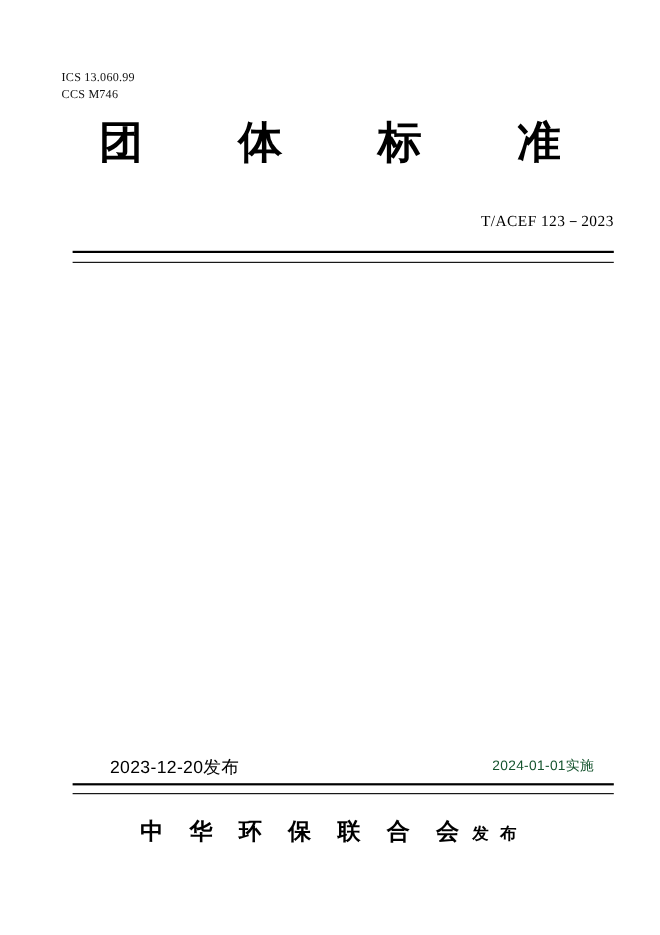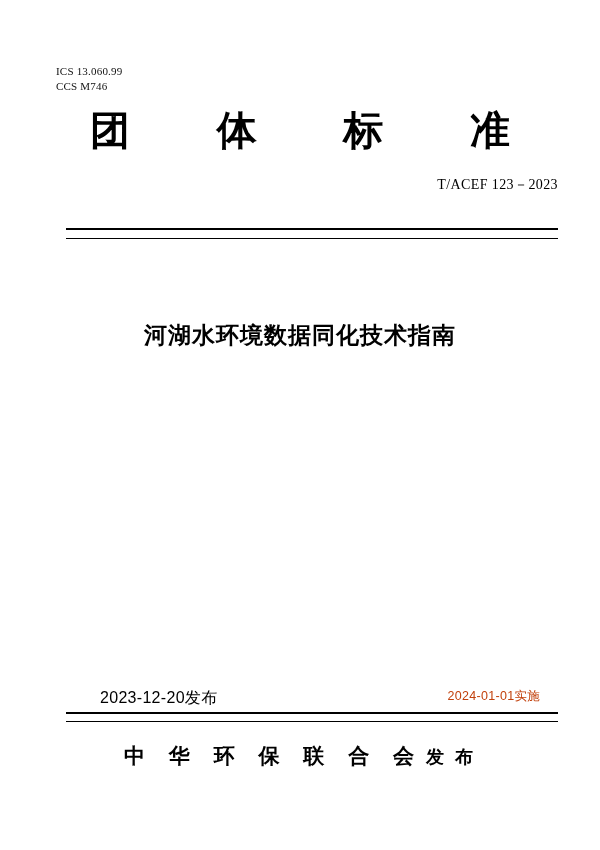--- a/index.html
+++ b/index.html
@@ -52,21 +52,21 @@
     color: #000;
   }
   .std-type span {
     display: block;
   }
 
   
   .std-number {
     position: absolute;
     right: 42px;
-    top: 176px;
+    top: 192px;
     font-family: "Liberation Serif", serif;
     font-size: 14px;
     letter-spacing: 0.4px;
     color: #000;
   }
 
   
   .rule-thick {
     position: absolute;
     left: 66px;
@@ -120,21 +120,21 @@
     color: #000;
     margin-left: 20px;
   }
   .date-effective {
     position: absolute;
     right: 60px;
     top: 688px;
     font-family: "Liberation Sans", sans-serif;
     font-size: 12.5px;
     letter-spacing: 0.3px;
-    color: #c2410c;
+    color: #14532d;
   }
 
   
   .rule-bottom-thick {
     position: absolute;
     left: 66px;
     right: 42px;
     top: 712px;
     height: 2px;
     background: #000;
@@ -160,21 +160,21 @@
   .publisher .org {
     font-family: "Liberation Sans", sans-serif;
     font-weight: bold;
     font-size: 21px;
     letter-spacing: 9px;
     color: #000;
   }
   .publisher .verb {
     font-family: "Liberation Sans", sans-serif;
     font-weight: bold;
-    font-size: 18px;
+    font-size: 15px;
     letter-spacing: 3px;
     color: #000;
     margin-left: 3px;
   }
 </style>
 </head>
 <body>
 
 <div class="page">
 
@@ -188,21 +188,20 @@
     <span>体</span>
     <span>标</span>
     <span>准</span>
   </div>
 
   <div class="std-number">T/ACEF 123－2023</div>
 
   <div class="rule-thick"></div>
   <div class="rule-thin"></div>
 
-  <div class="title-cn">河湖水环境数据同化技术指南</div>
 
   <div class="date-issue">2023-12-20发布</div>
   <div class="date-effective">2024-01-01实施</div>
 
   <div class="rule-bottom-thick"></div>
   <div class="rule-bottom-thin"></div>
 
   <div class="publisher">
     <span class="org">中 华 环 保 联 合 会</span><span class="verb">发 布</span>
   </div>

